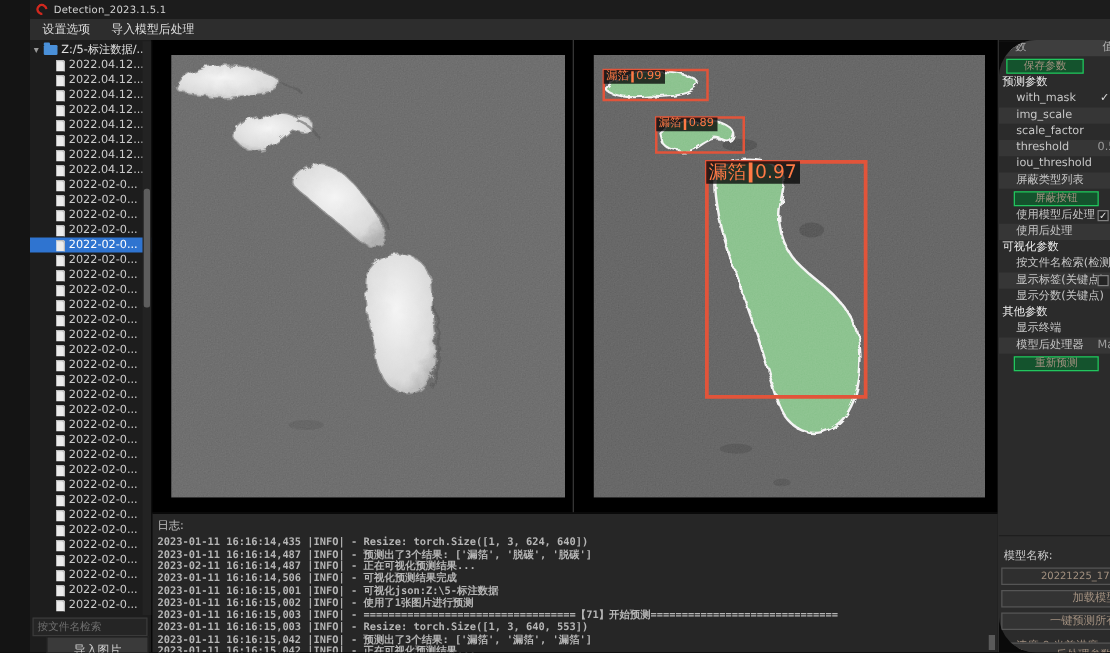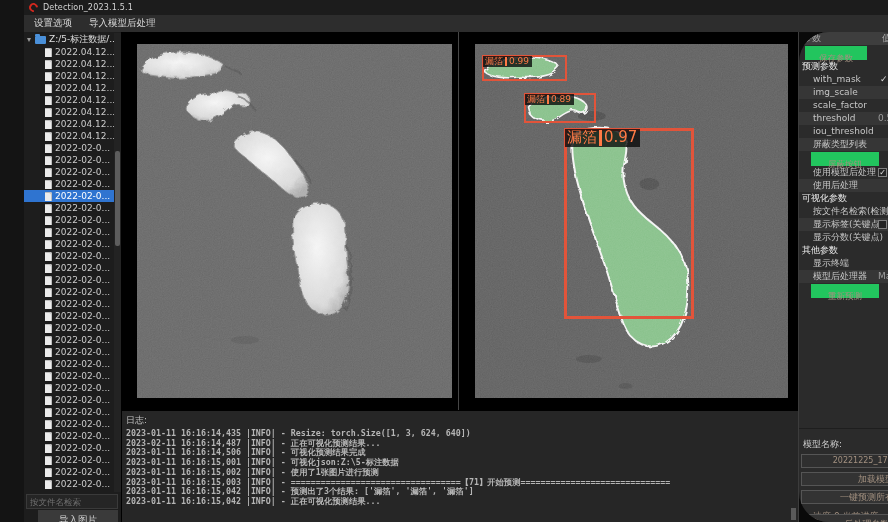--- a/index.html
+++ b/index.html
@@ -59,21 +59,21 @@
   .ph-param{padding-left:4px;}
   .ph-value{position:absolute;left:83px;top:0;}
   .p-section{height:13px;line-height:13px;padding-left:3px;color:#efefef;font-weight:normal;}
   .p-row{height:13px;line-height:13px;position:relative;color:#c6c6c6;}
   .p-row.alt{background:#363636;}
   .p-label{display:block;padding-left:14px;white-space:nowrap;overflow:hidden;}
   .p-value{position:absolute;left:79px;top:0;color:#9c9c9c;white-space:nowrap;}
   .p-check{position:absolute;left:81px;top:0;color:#dadada;}
   .p-checkbox{position:absolute;left:79px;top:2px;width:9px;height:9px;box-sizing:border-box;background:#242424;border:1px solid #808080;color:#e2e2e2;font-size:8px;line-height:7px;text-align:center;}
   .p-btnrow{height:15px;display:flex;align-items:center;}
-  .side-btn{margin-left:6px;width:62px;height:12px;background:#14532d;border:7px solid #22c55e;color:#a39180;font-size:8.5px;font-family:Liberation Sans, sans-serif;padding:0;line-height:10px;}
+  .side-btn{margin-left:6px;width:62px;height:12px;background:#14532d;border:1px solid #22c55e;color:#a39180;font-size:8.5px;font-family:Liberation Mono, monospace;padding:0;line-height:10px;}
   .p-btnrow.indent .side-btn{margin-left:12px;width:68px;}
 
   .model-section{position:absolute;top:396px;left:0;right:0;bottom:0;border-top:1px solid #1e1e1e;}
   .model-label{color:#cccccc;font-size:9px;padding:9px 0 3px 4px;}
   .model-name-field{margin-left:2px;width:106px;height:12px;background:#2f2f2f;border:1px solid #555;color:#a39180;font-size:8px;line-height:12px;text-align:right;padding-right:0;}
   .wide-btn{display:block;margin:4px 0 0 2px;width:150px;height:14px;background:#333;border:1px solid #555;color:#a39180;font-size:9px;font-family:inherit;padding:0;text-align:center;line-height:12px;}
   .speed-text{color:#a39180;font-size:9px;margin:6px 0 0 14px;white-space:nowrap;}
   .bottom-partial-btn{position:absolute;left:2px;bottom:-12px;width:150px;height:20px;background:#333;border:1px solid #555;color:#a39180;font-size:9px;font-family:inherit;text-align:center;line-height:16px;}
 </style>
 </head>
@@ -345,25 +345,27 @@
                 <span>0.97</span>
               </div>
             </div>
         </div>
       </div>
 
       <div class="log">
         <div class="log-title">日志:</div>
         <div id="logLines">
             <div class="log-line">2023-01-11 16:16:14,435 |INFO| - Resize: torch.Size([1, 3, 624, 640])</div>
+            <div class="log-line">2023-01-11 16:16:14,487 |INFO| - 预测出了3个结果: ['漏箔', '脱碳', '脱碳']</div>
             <div class="log-line">2023-02-11 16:16:14,487 |INFO| - 正在可视化预测结果...</div>
             <div class="log-line">2023-01-11 16:16:14,506 |INFO| - 可视化预测结果完成</div>
             <div class="log-line">2023-01-11 16:16:15,001 |INFO| - 可视化json:Z:\5-标注数据</div>
             <div class="log-line">2023-01-11 16:16:15,002 |INFO| - 使用了1张图片进行预测</div>
             <div class="log-line">2023-01-11 16:16:15,003 |INFO| - ==================================【71】开始预测==============================</div>
+            <div class="log-line">2023-01-11 16:16:15,003 |INFO| - Resize: torch.Size([1, 3, 640, 553])</div>
             <div class="log-line">2023-01-11 16:16:15,042 |INFO| - 预测出了3个结果: ['漏箔', '漏箔', '漏箔']</div>
             <div class="log-line">2023-01-11 16:16:15,042 |INFO| - 正在可视化预测结果...</div>
           </div>
         <div class="log-scroll-thumb"></div>
       </div>
     </div>
 
     <div class="right-panel">
       <div class="ph">
         <span class="ph-param">参数</span>

